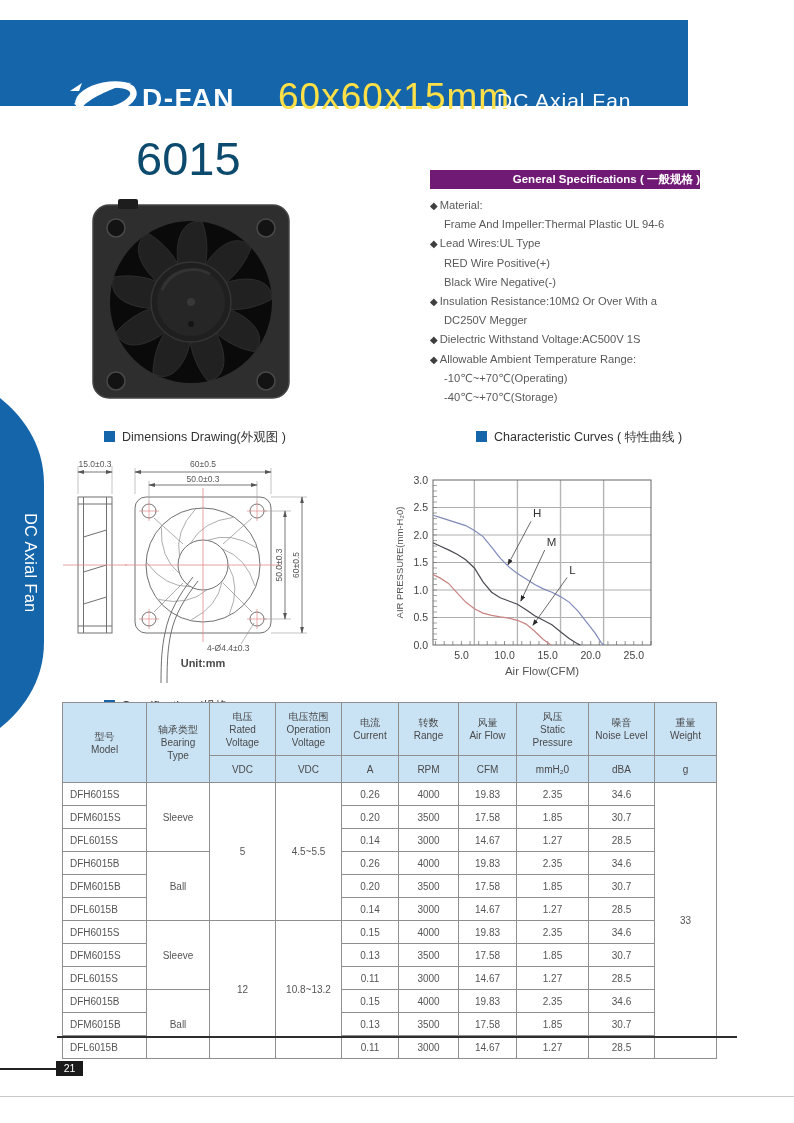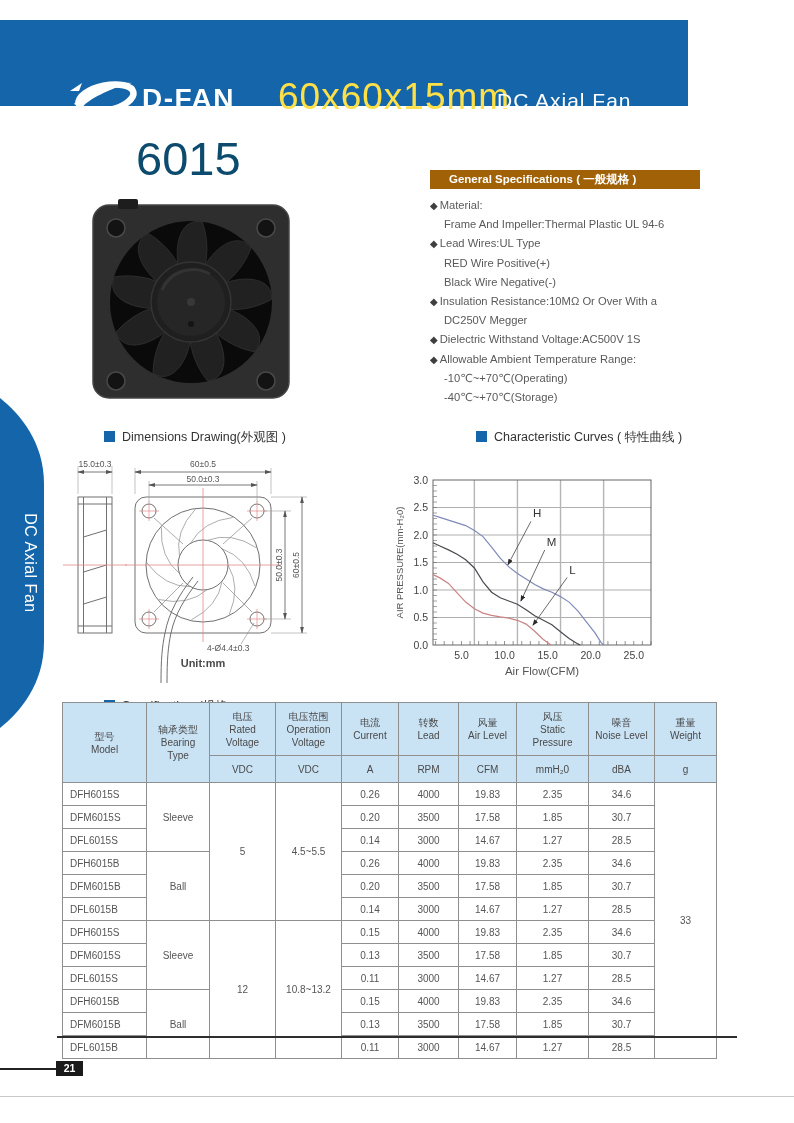--- a/index.html
+++ b/index.html
@@ -8,22 +8,22 @@
   .abs{position:absolute;}
 
   
   .header-bar{position:absolute;left:0;top:20px;width:688px;height:86px;background:#1565aa;}
   .size-title{position:absolute;left:278px;top:56px;font-size:37px;color:#fde047;font-weight:400;letter-spacing:1px;}
   .sub-title{position:absolute;left:497px;top:69px;font-size:21px;color:#fff;font-weight:500;letter-spacing:1px;}
 
   .model-title{position:absolute;left:136px;top:131px;font-size:47px;color:#0c4a6e;}
 
   
-  .gs-banner{position:absolute;left:430px;top:170px;width:270px;height:19px;background:#a16207;
-             color:#fff;font-size:11.5px;font-weight:bold;line-height:19px;padding-left:19px;box-sizing:border-box;}
+  .gs-banner{position:absolute;left:430px;top:170px;width:270px;height:19px;background:#701a75;
+             color:#fff;font-size:11.5px;font-weight:bold;line-height:19px;padding-left:19px;box-sizing:border-box;text-align:right;}
   .gs-list{position:absolute;left:430px;top:196px;width:335px;}
   .gs-line{font-size:11.2px;color:#595959;line-height:19.2px;white-space:nowrap;}
   .gs-line .bullet{color:#3f3f3f;font-size:10px;margin-right:2px;}
   .gs-line.cont{padding-left:14px;}
 
   
   .sec-title{position:absolute;font-size:12.5px;color:#333;font-weight:500;white-space:nowrap;padding-left:48px;}
   .sec-title .sq{display:inline-block;width:11px;height:11px;background:#1565aa;margin-right:7px;vertical-align:-1px;}
 
   
@@ -37,21 +37,21 @@
   .spec-table tr.hrow1 th{height:50px;}
   .spec-table tr.hrow2 th{height:24px;}
   .spec-table td{font-size:10px;color:#555;text-align:center;height:20px;background:#fff;}
   .spec-table td.model-cell{text-align:left;padding-left:7px;}
 
   .notes-rule{position:absolute;left:57px;top:1036px;width:680px;height:2px;background:#2e2e2e;}
   .notes{position:absolute;left:57px;top:1043px;font-size:9.8px;color:#7a7a7a;white-space:pre;}
 
   .footer-line{position:absolute;left:0;top:1068px;width:56px;height:2px;background:#222;}
   .page-badge{position:absolute;left:56px;top:1061px;width:27px;height:15px;background:#1a1a1a;color:#fff;
-              font-size:10.5px;font-weight:bold;text-align:center;line-height:15px;}
+              font-size:10.5px;font-weight:normal;text-align:center;line-height:15px;}
   .website{position:absolute;left:92px;top:1102px;font-size:9.5px;color:#888;letter-spacing:.3px;margin-top:47px;}
   .bottom-rule{position:absolute;left:0;top:1096px;width:794px;height:1px;background:#c9c9c9;}
 
   svg text{font-family:"Liberation Sans","DejaVu Sans",sans-serif;}
 </style>
 </head>
 <body>
 
 <div class="page">
 
@@ -340,23 +340,23 @@
 Type</th>
           <th>电压
 Rated
 Voltage</th>
           <th>电压范围
 Operation
 Voltage</th>
           <th>电流
 Current</th>
           <th>转数
-Lead</th>
+Range</th>
           <th>风量
-Air Level</th>
+Air Flow</th>
           <th>风压
 Static
 Pressure</th>
           <th>噪音
 Noise Level</th>
           <th>重量
 Weight</th>
         </tr>
         <tr class="hrow2">
           <th>VDC</th>

